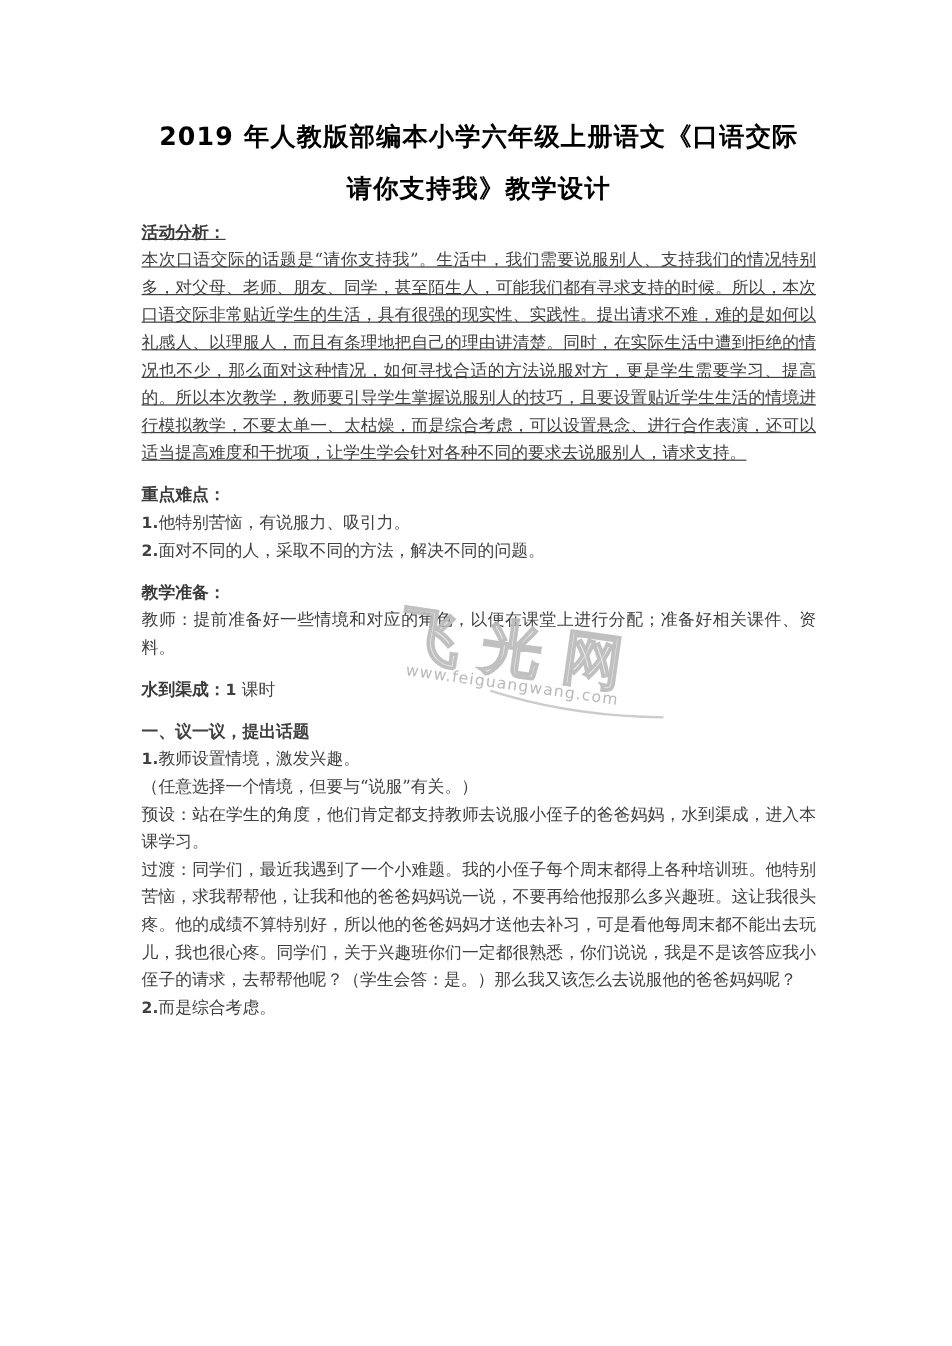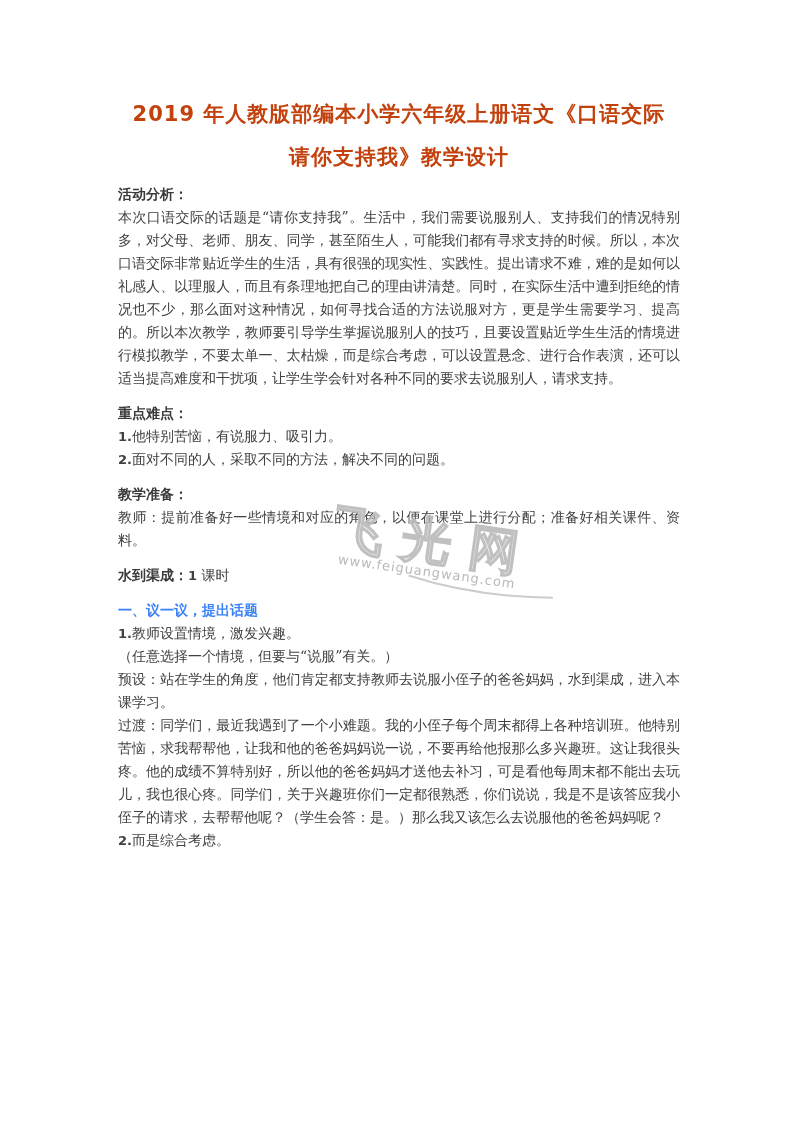--- a/index.html
+++ b/index.html
@@ -9,28 +9,28 @@
     font-family:"DejaVu Serif","Liberation Serif",serif;
     color:#404040;
   }
   .content {
     position:absolute; left:118px; top:93px; width:562px; z-index:1;
     font-size:14px; line-height:23px;
   }
   .doc-title {
     font-family:"DejaVu Sans","Liberation Sans",sans-serif;
     font-size:21px; line-height:43px; font-weight:bold;
-    text-align:center; color:#c2410c; letter-spacing:1px;
+    text-align:center; color:#000000; letter-spacing:1px;
     margin:0 0 4px 0;
   }
   section { margin-top:12px; }
-  section.first { margin-top:0; }
+  section.first { margin-top:0;text-decoration:underline; }
   p { margin:0; text-align:justify; }
   .hd { font-weight:bold; color:#3a3a3a; text-align:left; }
-  .subhd { font-weight:bold; color:#3b82f6; text-align:left; }
+  .subhd { font-weight:bold; color:#404040; text-align:left; }
   .num {
     font-weight:bold;
     font-family:"DejaVu Sans","Liberation Sans",sans-serif;
     font-size:13px;
   }
   .inline-line { text-align:left; }
   
   .watermark {
     position:absolute; left:338px; top:503px; z-index:2;
     transform:rotate(8deg); transform-origin:left top;

